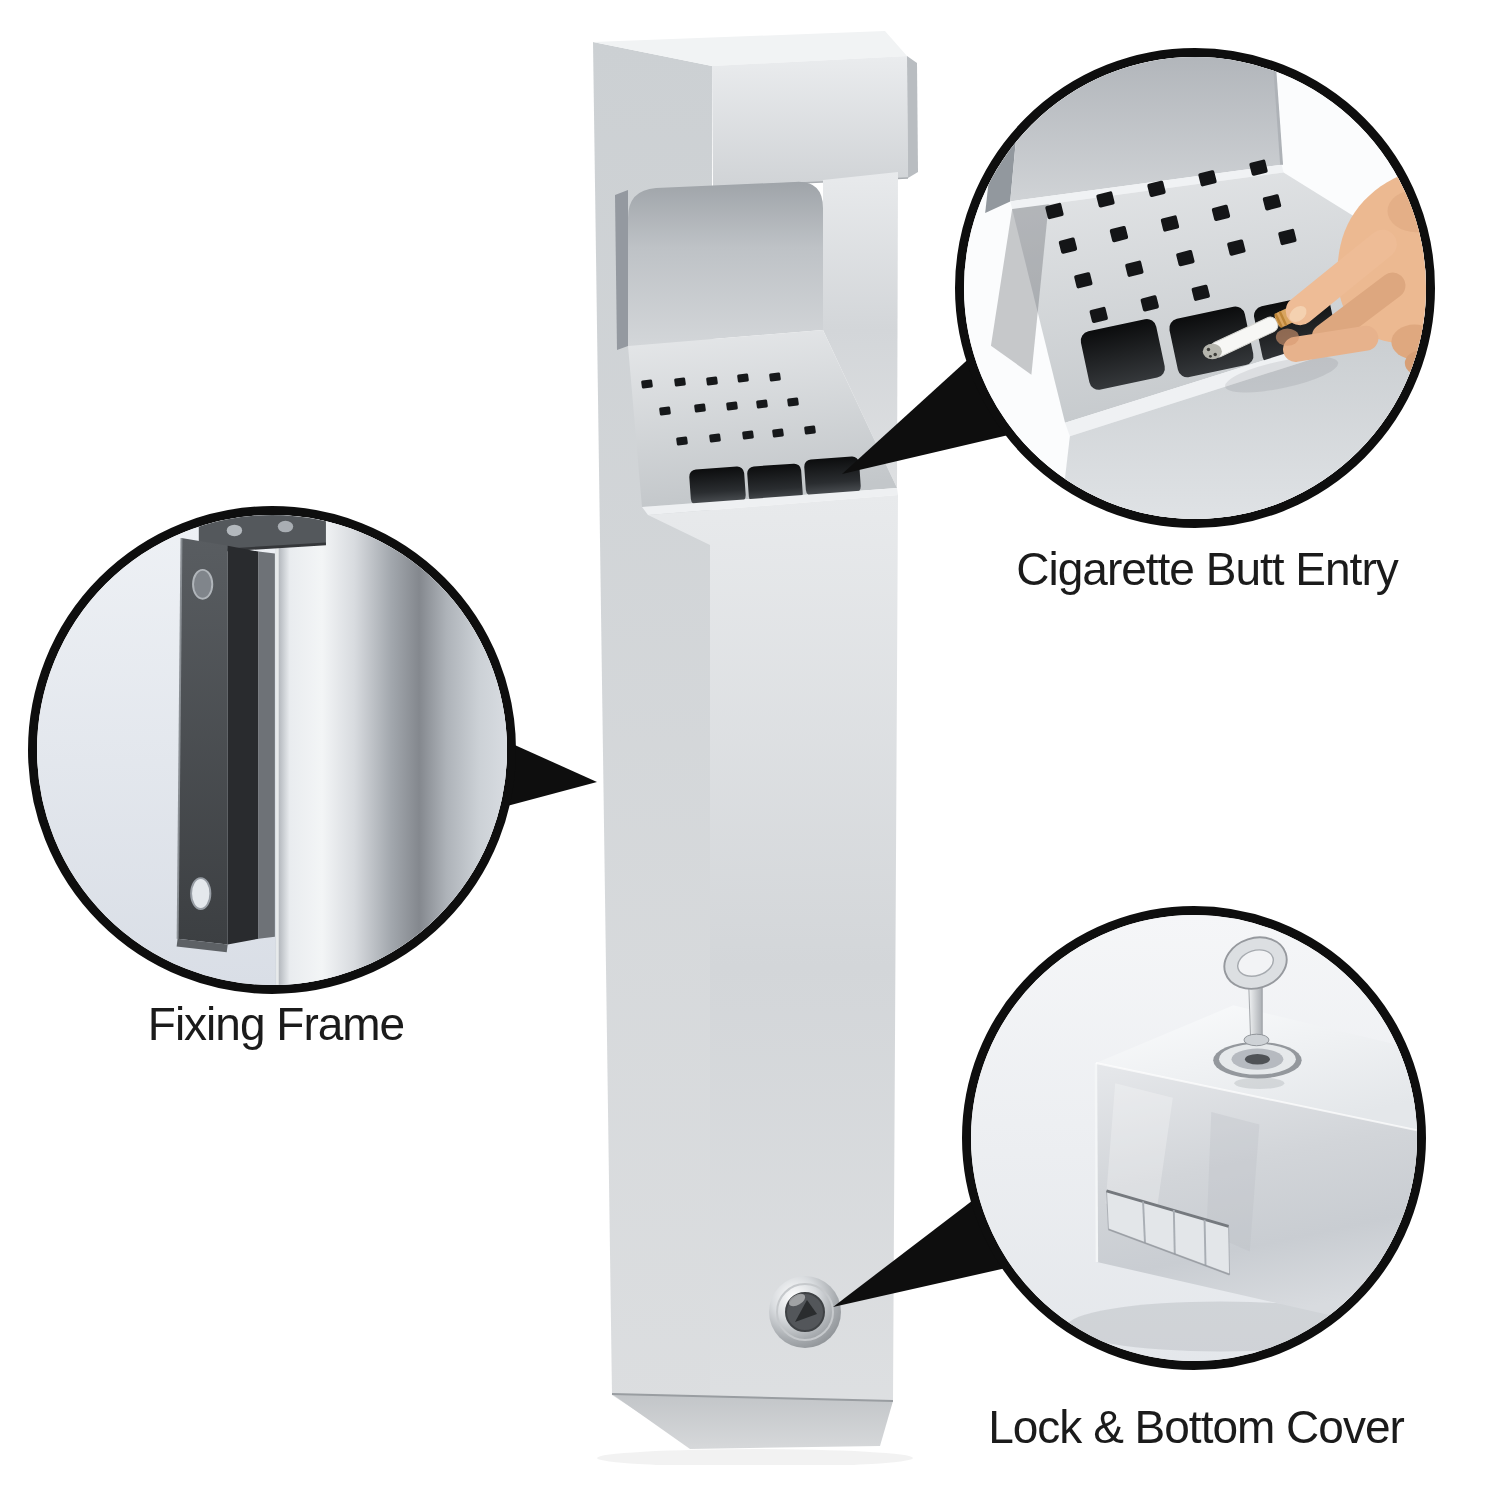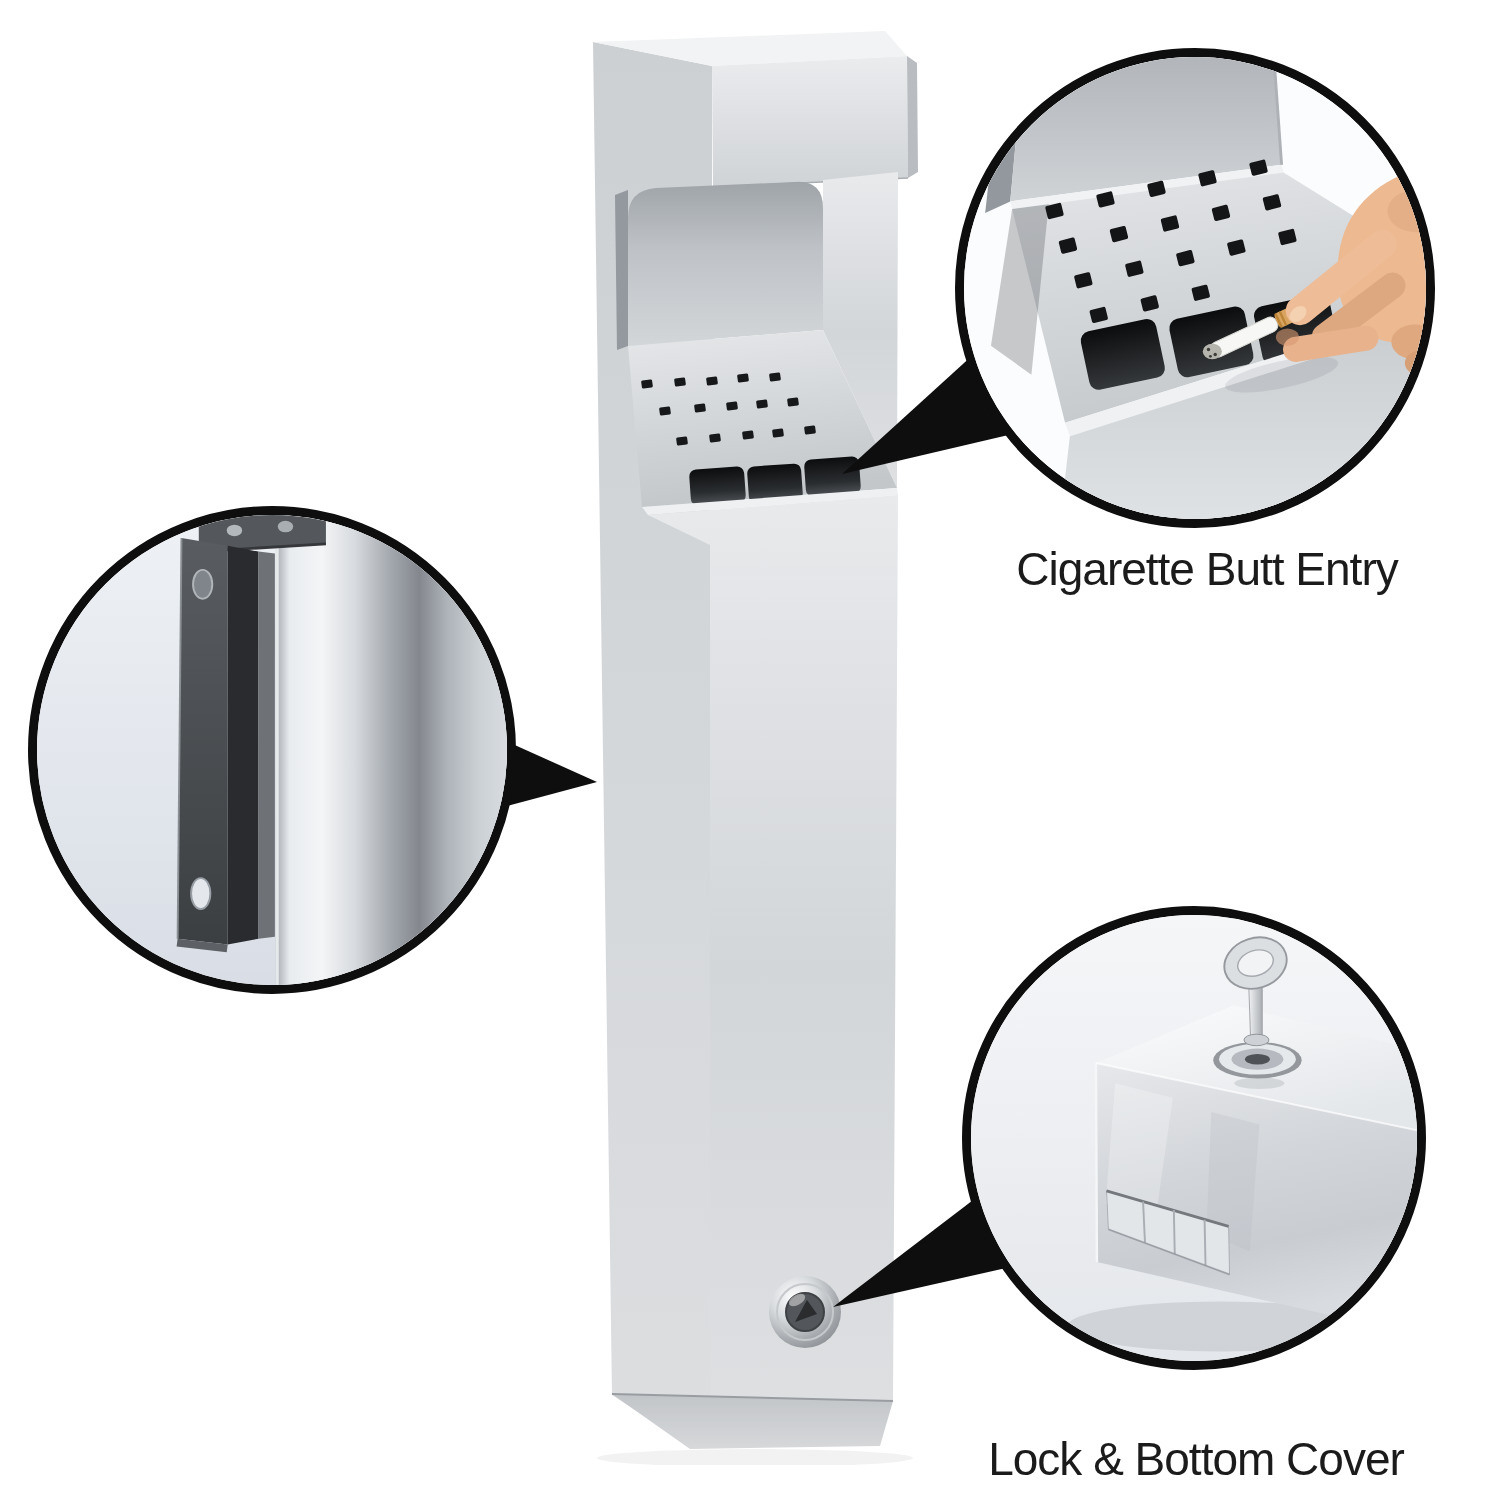--- a/index.html
+++ b/index.html
@@ -16,21 +16,21 @@
   .cc1{left:955px;top:48px;width:480px;height:480px;}
   .cc2{left:28px;top:506px;width:488px;height:488px;}
   .cc3{left:962px;top:906px;width:464px;height:464px;}
   .callout-circle svg{display:block;width:100%;height:100%;}
   .callout-label{
     position:absolute;z-index:4;font-weight:normal;font-size:46px;letter-spacing:-1px;
     color:#1b1b1b;white-space:nowrap;transform:translateX(-50%);
   }
   .cl1{left:1207px;top:542px;}
   .cl2{left:276px;top:997px;}
-  .cl3{left:1196px;top:1432px;}
+  .cl3{left:1196px;top:1400px;}
 </style>
 </head>
 <body>
 
 <div class="canvas">
 
   <svg class="product-svg" viewBox="0 0 400 1435">
     <defs>
       <linearGradient id="gSide" x1="0" y1="0" x2="0" y2="1">
         <stop offset="0" stop-color="#ccd0d3"></stop>
@@ -305,15 +305,16 @@
           <g transform="rotate(-18 296 50)">
             <ellipse cx="296" cy="50" rx="33" ry="26" fill="#dcdfe2" stroke="#96999e" stroke-width="2"></ellipse>
             <ellipse cx="296" cy="50" rx="19" ry="13" fill="#f2f3f5" stroke="#a6aaaf" stroke-width="1.5"></ellipse>
           </g>
         </g>
       </g>
     </svg>
   </div>
 
   <div class="callout-label cl1">Cigarette Butt Entry</div>
+  <div class="callout-label cl2">Fixing Frame</div>
   <div class="callout-label cl3">Lock &amp; Bottom Cover</div>
 
 </div>
 
 </body></html>

